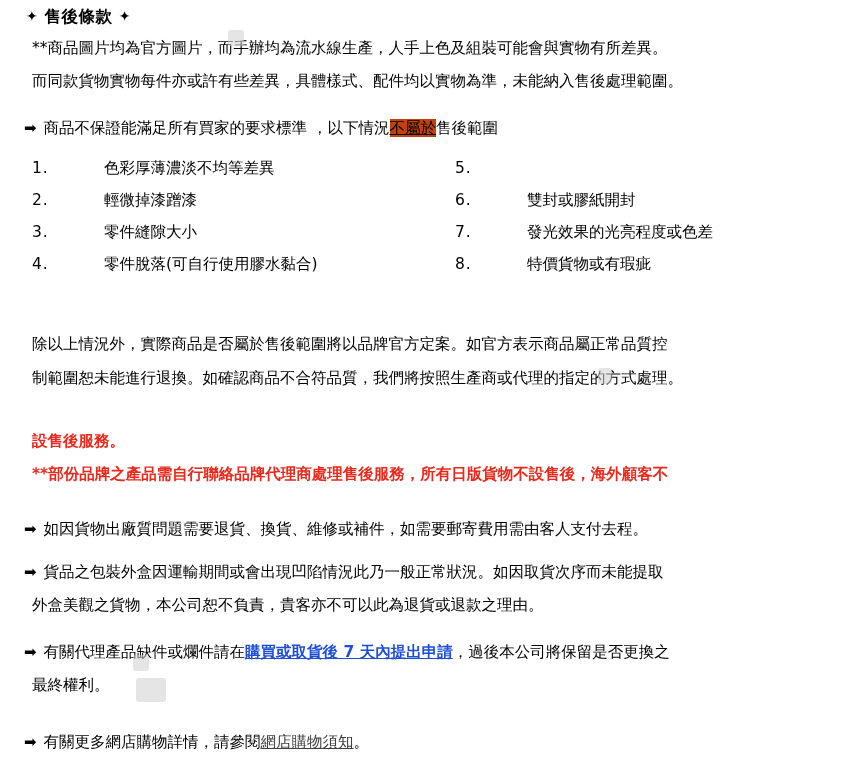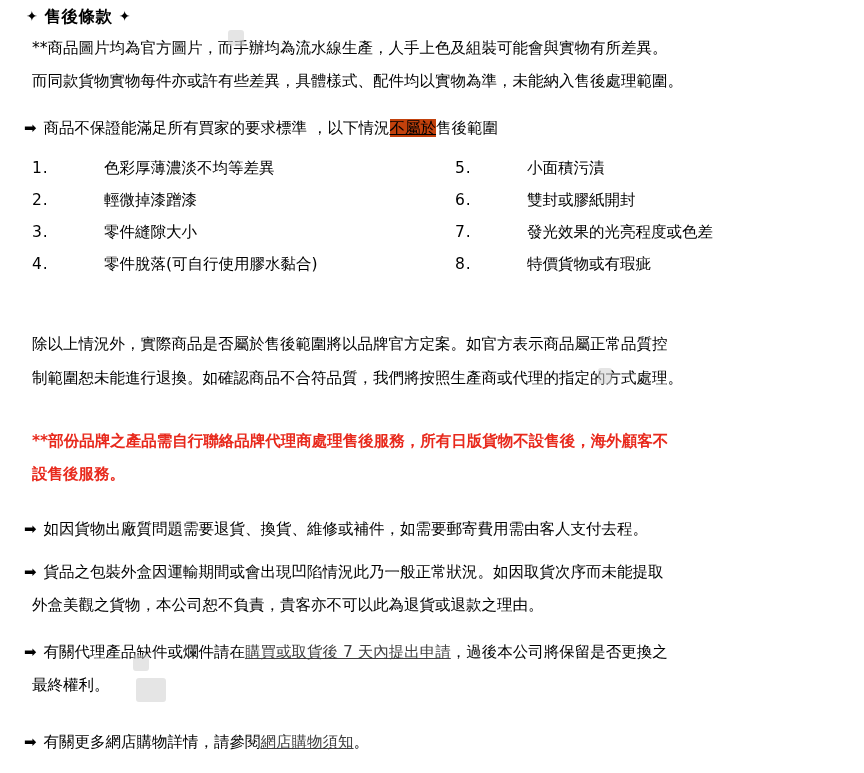--- a/index.html
+++ b/index.html
@@ -59,22 +59,22 @@
   }
   .hl {
     background: #c2410c;
     text-decoration: underline;
   }
   .redbold {
     color: #e8291c;
     font-weight: bold;
   }
   .red-underline {
-    color: #404040;
-    font-weight: normal;
+    color: #1d4ed8;
+    font-weight: bold;
     text-decoration: underline;
   }
   .link {
     color: #404040;
     text-decoration: underline;
   }
 
   .list-wrap {
     display: flex;
     margin-top: 12px;
@@ -153,21 +153,20 @@
         <span class="li-txt">零件縫隙大小</span>
       </div>
       <div class="li">
         <span class="li-num">4.</span>
         <span class="li-txt">零件脫落(可自行使用膠水黏合)</span>
       </div>
     </div>
     <div class="list-col right">
       <div class="li">
         <span class="li-num">5.</span>
-        <span class="li-txt">小面積污漬</span>
       </div>
       <div class="li">
         <span class="li-num">6.</span>
         <span class="li-txt">雙封或膠紙開封</span>
       </div>
       <div class="li">
         <span class="li-num">7.</span>
         <span class="li-txt">發光效果的光亮程度或色差</span>
       </div>
       <div class="li">
@@ -178,22 +177,22 @@
   </div>
 
   <div class="spacer-lg"></div>
   <div class="spacer-md"></div>
 
   <p class="para">除以上情況外，實際商品是否屬於售後範圍將以品牌官方定案。如官方表示商品屬正常品質控</p>
   <p class="para">制範圍恕未能進行退換。如確認商品不合符品質，我們將按照生產商或代理的指定的方式處理。</p>
 
   <div class="spacer-lg"></div>
 
+  <p class="para redbold">設售後服務。</p>
   <p class="para redbold">**部份品牌之產品需自行聯絡品牌代理商處理售後服務，所有日版貨物不設售後，海外顧客不</p>
-  <p class="para redbold">設售後服務。</p>
 
   <div class="spacer-lg"></div>
 
   <div class="arrow-line">
     <span class="arrow">➡</span>
     <span class="arrow-body">如因貨物出廠質問題需要退貨、換貨、維修或補件，如需要郵寄費用需由客人支付去程。</span>
   </div>
 
   <div class="spacer-md"></div>
 

